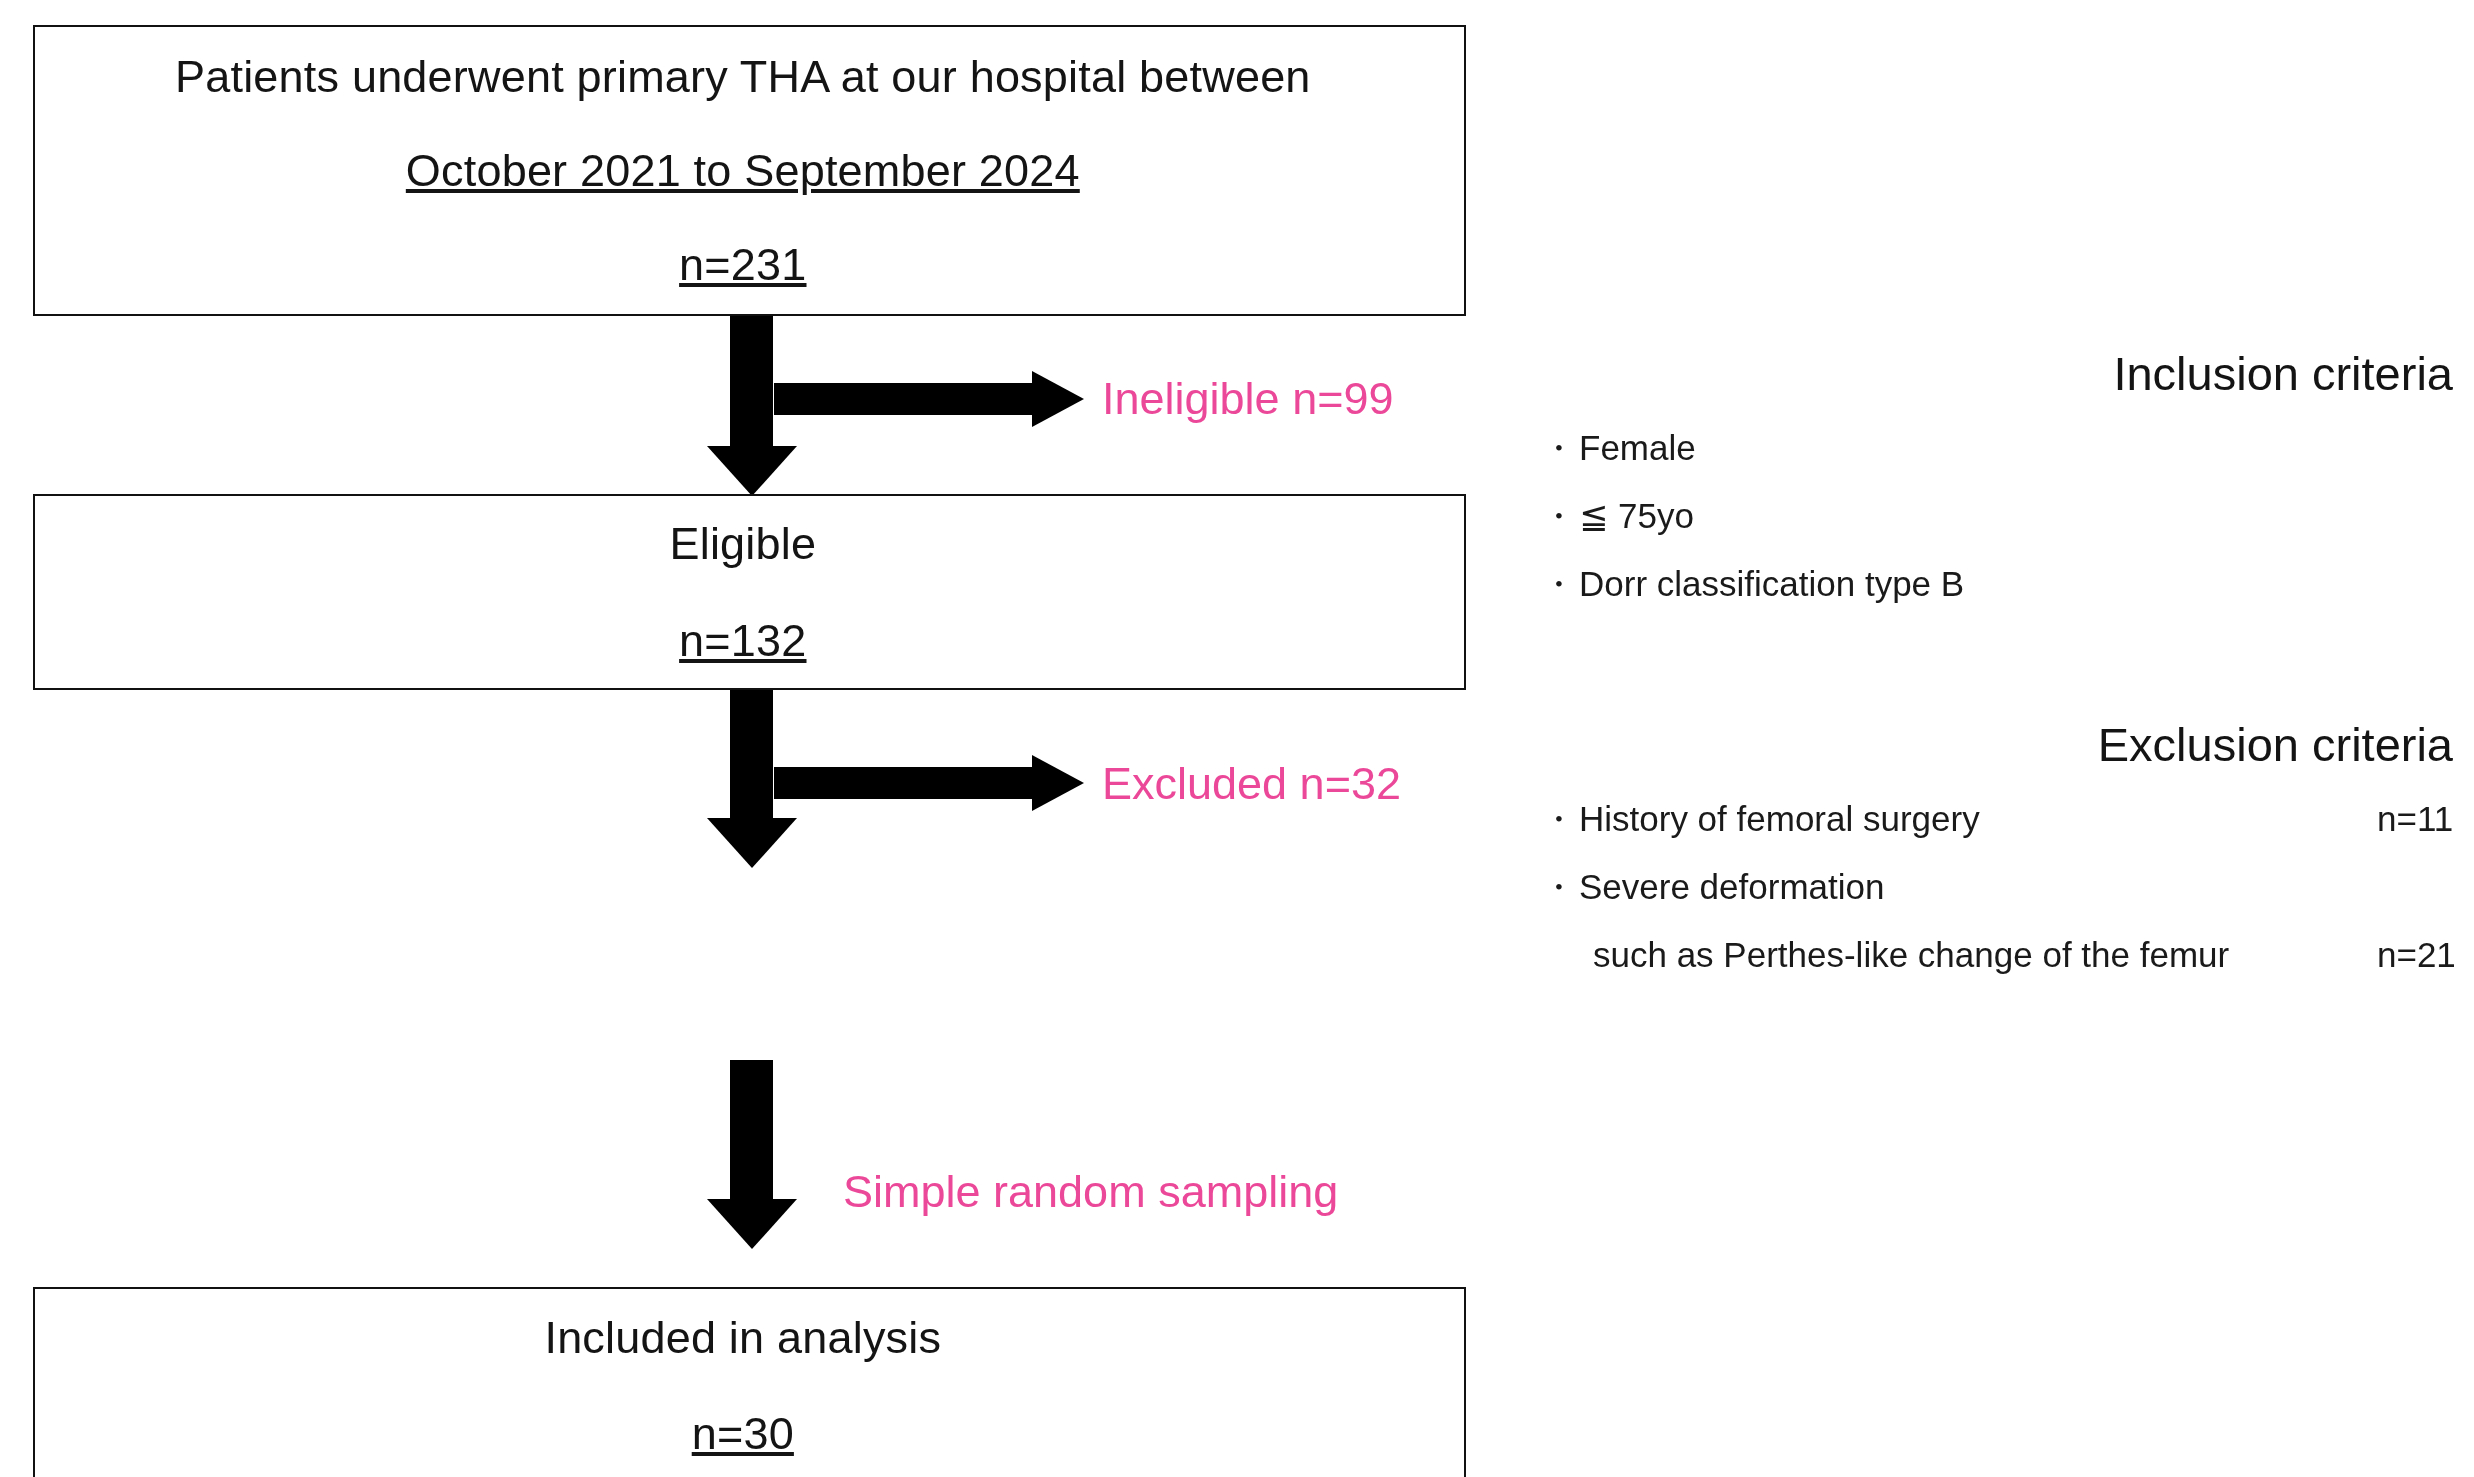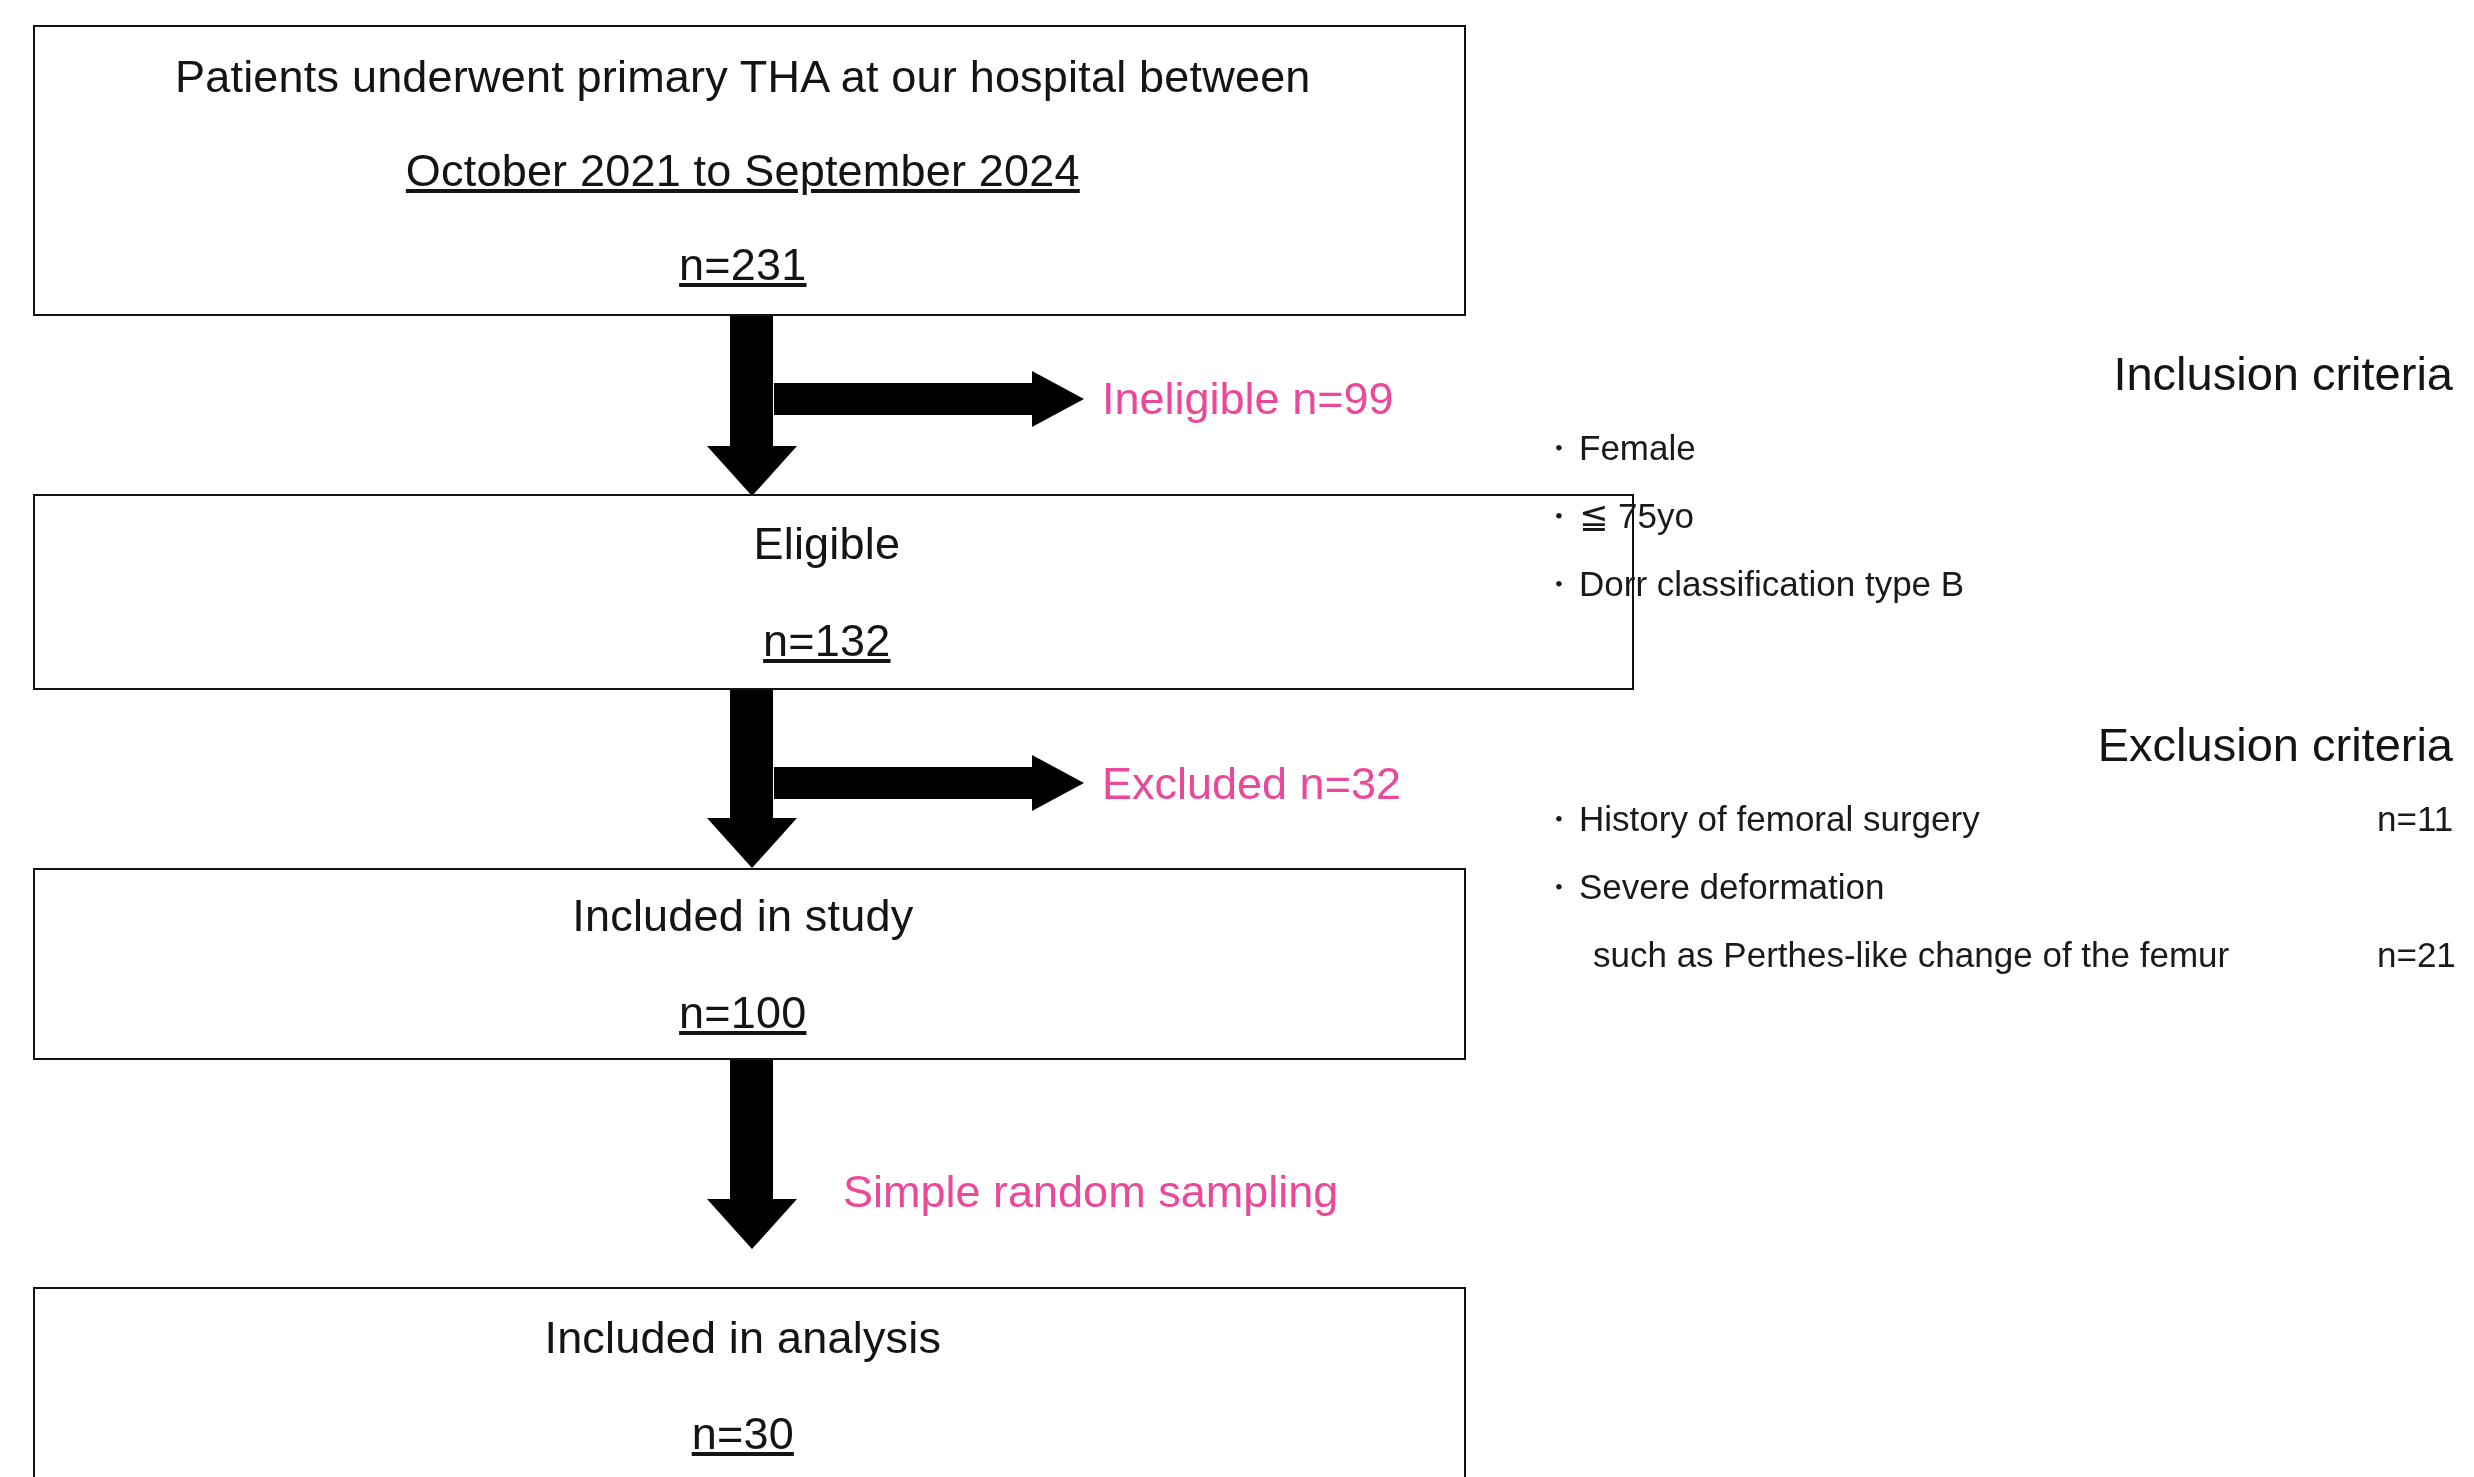--- a/index.html
+++ b/index.html
@@ -153,45 +153,39 @@
     <div class="head" style="top:130px;"></div>
   </div>
 
   <div class="h-branch" style="left:774px; top:371px; width:309px; height:55px;">
     <div class="bar" style="width:259px;"></div>
     <div class="head" style="left:258px;"></div>
   </div>
 
   <div class="edge-label" style="left:1102px; top:376px;">Ineligible n=99</div>
 
-  <div class="flow-box two" style="left:33px; top:494px; width:1601px; height:196px;">
+  <div class="flow-box two" style="left:33px; top:494px; width:1433px; height:196px;">
     <div class="inner">
       <div class="line">Eligible</div>
       <div class="line">n=132</div>
     </div>
   </div>
 
   <div class="v-arrow" style="left:707px; top:690px; width:90px; height:180px;">
     <div class="shaft" style="height:130px;"></div>
     <div class="head" style="top:128px;"></div>
   </div>
 
   <div class="h-branch" style="left:774px; top:755px; width:309px; height:55px;">
     <div class="bar" style="width:259px;"></div>
     <div class="head" style="left:258px;"></div>
   </div>
 
   <div class="edge-label" style="left:1102px; top:761px;">Excluded n=32</div>
 
-  <div class="flow-box two" style="left:33px; top:868px; width:1433px; height:192px;">
-    <div class="inner">
-      <div class="line">Included in study</div>
-      <div class="line">n=100</div>
-    </div>
-  </div>
 
   <div class="v-arrow" style="left:707px; top:1060px; width:90px; height:191px;">
     <div class="shaft" style="height:141px;"></div>
     <div class="head" style="top:139px;"></div>
   </div>
 
   <div class="edge-label" style="left:843px; top:1127px;margin-top:42px;">Simple random sampling</div>
 
   <div class="flow-box two" style="left:33px; top:1248px; width:1433px; height:197px;margin-top:39px;">
     <div class="inner">

